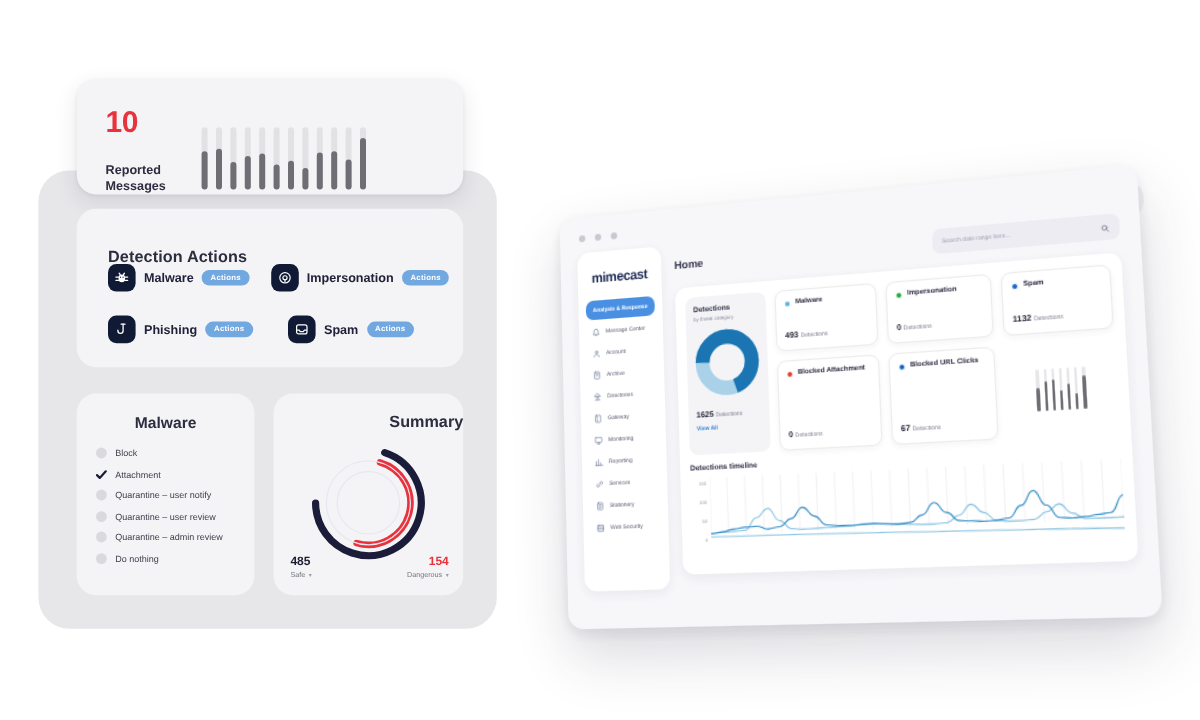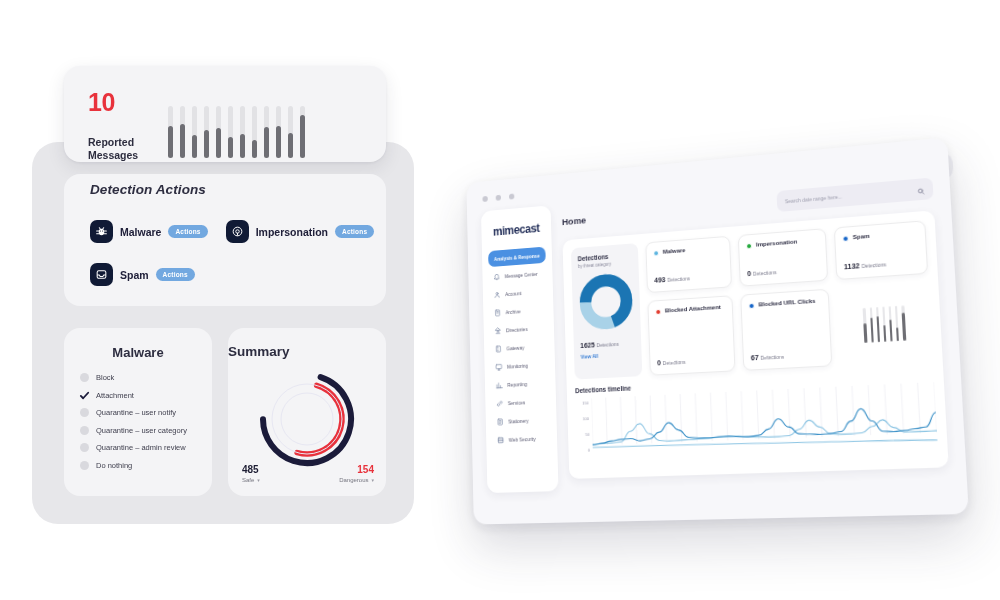--- a/index.html
+++ b/index.html
@@ -37,23 +37,22 @@
   .gauge .fill{
     position:absolute;left:0;bottom:0;width:5px;
     background:#6e6e74;border-radius:3px;
   }
 
   .detection-card{
     position:absolute;left:64px;top:174px;width:322px;height:132px;
     background:#f4f4f6;border-radius:16px;
   }
   .dc-title{
-    position:absolute;left:26px;top:8px;font-size:13.5px;font-weight:700;color:#2d2d40;
+    position:absolute;left:26px;top:32px;font-size:13.5px;font-weight:700;color:#2d2d40;
     letter-spacing:.1px;
-    font-style:italic;
   }
   .dc-grid{position:absolute;left:26px;top:46px;right:14px;}
   .dc-row{display:flex;gap:18px;margin-bottom:20px;}
   .dc-item{display:flex;align-items:center;gap:7px;width:150px;}
   .sq-icon{
     width:23px;height:23px;border-radius:7px;background:#101a35;
     display:flex;align-items:center;justify-content:center;flex:0 0 auto;
   }
   .sq-icon svg{display:block;}
   .dc-name{font-size:10.5px;font-weight:700;color:#20203a;white-space:nowrap;}
@@ -78,21 +77,21 @@
     width:9px;height:9px;flex:0 0 auto;position:relative;
   }
   .check svg{position:absolute;left:-1px;top:-1px;}
   .opt-label{font-size:7.5px;color:#40404f;white-space:nowrap;}
 
   .summary-card{
     position:absolute;left:228px;top:328px;width:158px;height:168px;
     background:#f4f4f6;border-radius:16px;
   }
   .sm-title{
-    text-align:left;padding-top:16px;font-size:13.5px;font-weight:700;color:#2d2d40;
+    text-align:right;padding-top:16px;font-size:13.5px;font-weight:700;color:#2d2d40;
   }
   .sm-ring{position:absolute;left:29px;top:41px;}
   .sm-legend{
     position:absolute;left:14px;right:12px;bottom:13px;
     display:flex;justify-content:space-between;align-items:flex-end;
   }
   .lg-num{font-size:10px;font-weight:700;color:#1d1d33;}
   .lg-num.danger{color:#e8323c;text-align:right;}
   .lg-sub{
     font-size:6px;color:#75757f;margin-top:2px;display:flex;align-items:center;gap:3px;
@@ -291,20 +290,30 @@
               <path d="M12 15.2v3.6" stroke-linecap="round"></path>
             </svg>
           </span>
           <span class="dc-name">Impersonation</span>
           <span class="pill">Actions</span>
         </div>
       </div>
       <div class="dc-row">
         <div class="dc-item">
           <span class="sq-icon">
+            <svg width="13" height="13" viewBox="0 0 24 24" fill="none" stroke="#ffffff" stroke-width="2" stroke-linecap="round">
+              <path d="M14 4v10a4 4 0 0 1-8 0v-1"></path>
+              <path d="M11 4h6"></path>
+            </svg>
+          </span>
+          <span class="dc-name">Phishing</span>
+          <span class="pill">Actions</span>
+        </div>
+        <div class="dc-item">
+          <span class="sq-icon">
             <svg width="13" height="13" viewBox="0 0 24 24" fill="none" stroke="#ffffff" stroke-width="1.9" stroke-linejoin="round">
               <rect x="4" y="5" width="16" height="14" rx="3"></rect>
               <path d="M4 13h4l1.5 2.5h5L16 13h4"></path>
             </svg>
           </span>
           <span class="dc-name">Spam</span>
           <span class="pill">Actions</span>
         </div>
       </div>
     </div>
@@ -324,21 +333,21 @@
             </svg>
           </span>
           <span class="opt-label">Attachment</span>
         </div>
         <div class="opt">
           <span class="radio"></span>
           <span class="opt-label">Quarantine – user notify</span>
         </div>
         <div class="opt">
           <span class="radio"></span>
-          <span class="opt-label">Quarantine – user category</span>
+          <span class="opt-label">Quarantine – user review</span>
         </div>
         <div class="opt">
           <span class="radio"></span>
           <span class="opt-label">Quarantine – admin review</span>
         </div>
         <div class="opt">
           <span class="radio"></span>
           <span class="opt-label">Do nothing</span>
         </div>
       </div>

